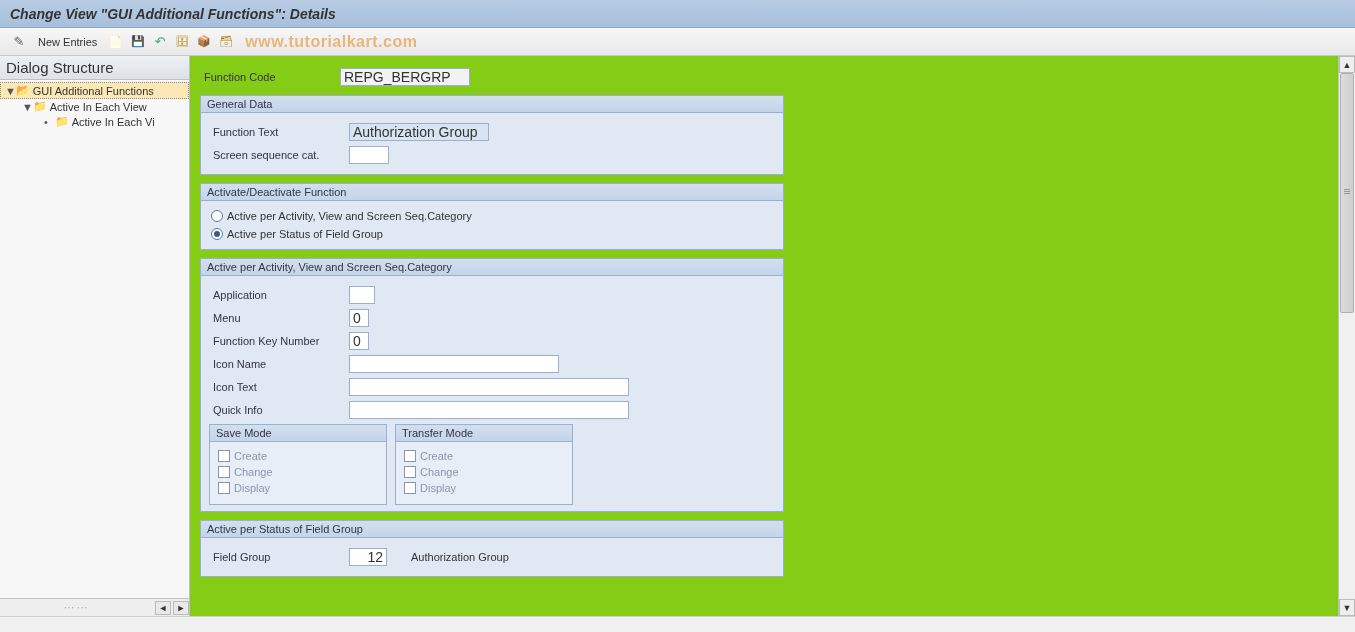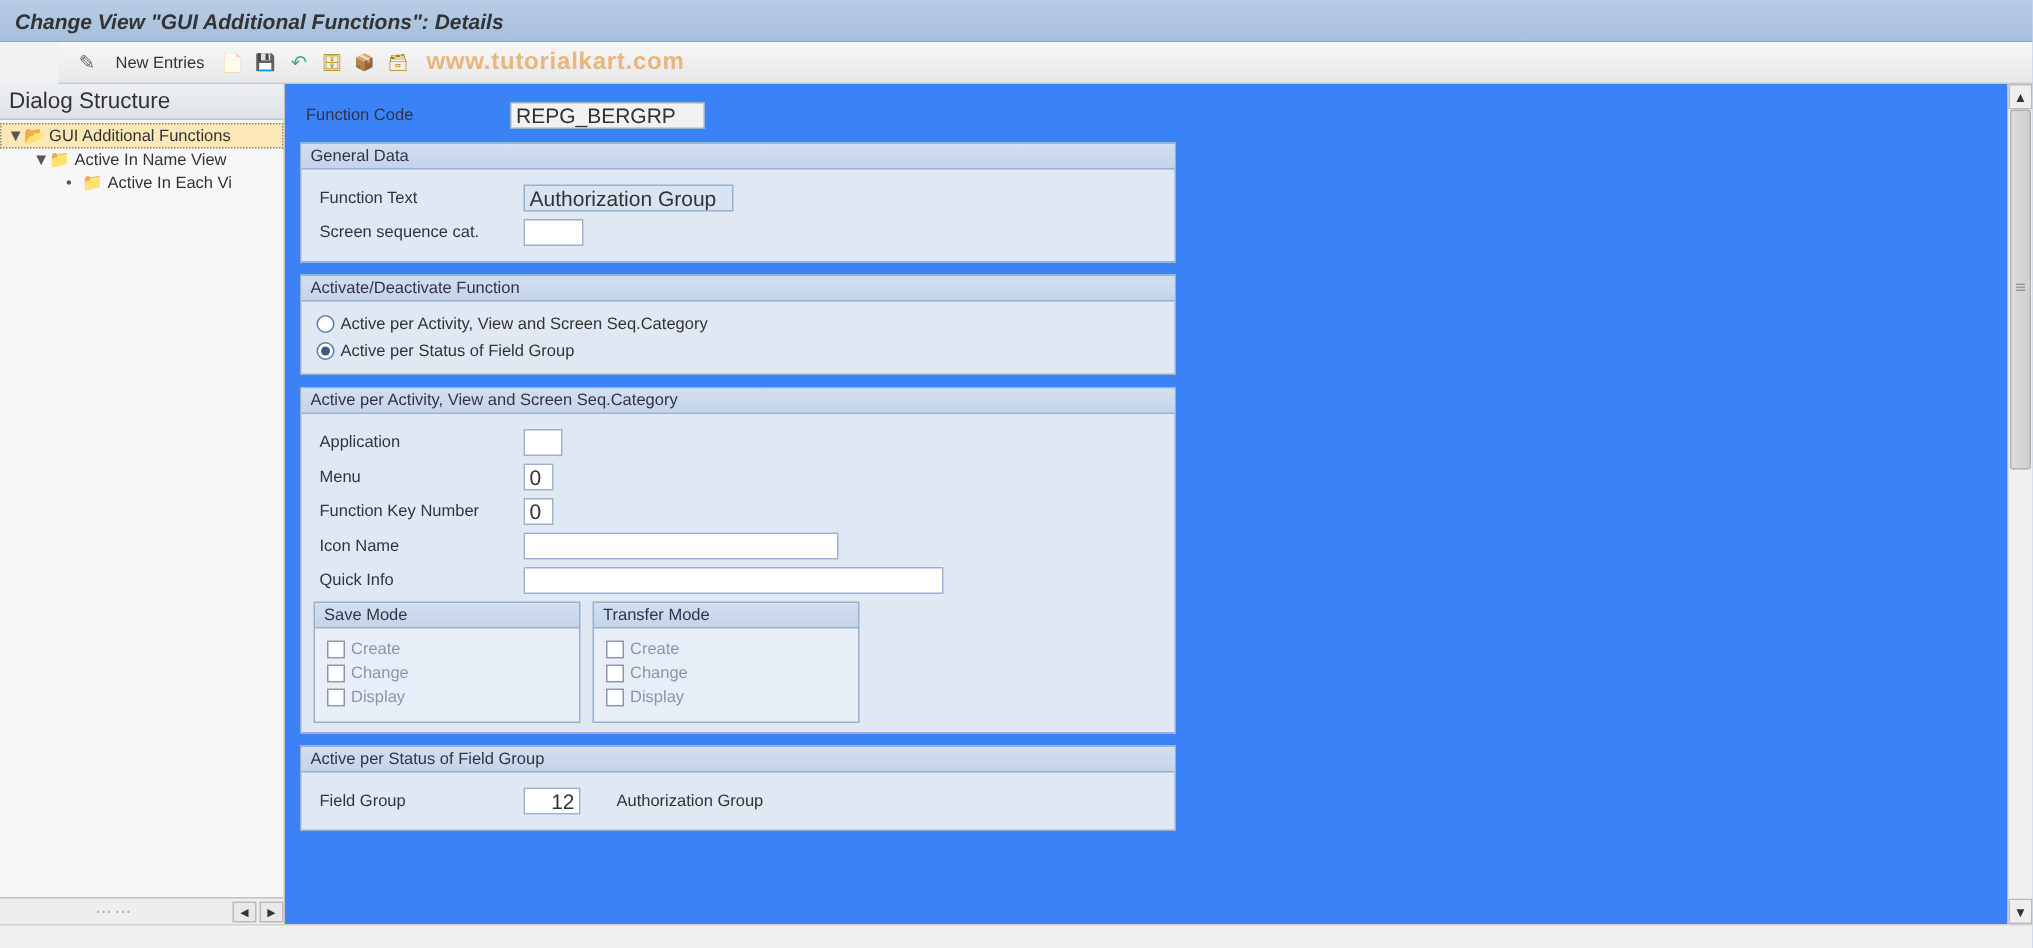--- a/index.html
+++ b/index.html
@@ -29,21 +29,20 @@
     color: #333;
   }
   .toolbar {
     background: linear-gradient(to bottom, #f7f7f7 0%, #e8e8e8 100%);
     border-bottom: 1px solid #c8c8c8;
     height: 28px;
     padding: 2px 10px;
     display: flex;
     align-items: center;
     gap: 4px;
-    margin-left: 39px;
   }
   .tb-btn {
     width: 18px; height: 18px;
     display: flex; align-items: center; justify-content: center;
     cursor: pointer;
     border-radius: 2px;
   }
   .tb-text-btn {
     padding: 2px 6px;
     cursor: pointer;
@@ -105,21 +104,21 @@
     align-items: center;
     justify-content: flex-end;
     gap: 2px;
     background: #eee;
   }
   .sb-scroll-btn { width: 16px; height: 14px; display:flex; align-items:center; justify-content:center; background:#e8e8e8; border:1px solid #bbb; font-size:9px; cursor:pointer;}
   .sb-drag { flex:1; display:flex; align-items:center; justify-content:center; color:#aaa; letter-spacing:2px;}
 
   .main-panel {
     flex: 1;
-    background: #3b82f6;
+    background: #84cc16;
     overflow: auto;
     position: relative;
     padding: 8px 10px 8px 10px;
   }
   .watermark {
     position: absolute;
     top: 46px; left: 270px;
     font-size: 16px;
     font-weight: bold;
     color: #e8b070;
@@ -228,21 +227,21 @@
     <div class="sidebar-header">Dialog Structure</div>
     <div class="tree">
       <div class="tree-node tree-indent-0 selected">
         <span class="expander">▼</span>
         <span class="folder-open"></span>
         <span>GUI Additional Functions</span>
       </div>
       <div class="tree-node tree-indent-1">
         <span class="expander">▼</span>
         <span class="folder-closed"></span>
-        <span>Active In Name View</span>
+        <span>Active In Each View</span>
       </div>
       <div class="tree-node tree-indent-2">
         <span class="expander">•</span>
         <span class="folder-closed"></span>
         <span>Active In Each Vi</span>
       </div>
     </div>
     <div class="sidebar-footer">
       <div class="sb-drag">⋯⋯</div>
       <div class="sb-scroll-btn">◄</div>
@@ -296,20 +295,24 @@
           <span class="form-label">Menu</span>
           <input class="sap-input" style="width: 20px; text-align: left;" value="0">
         </div>
         <div class="form-row">
           <span class="form-label">Function Key Number</span>
           <input class="sap-input" style="width: 20px;" value="0">
         </div>
         <div class="form-row">
           <span class="form-label">Icon Name</span>
           <input class="sap-input" style="width: 210px;" value="">
+        </div>
+        <div class="form-row">
+          <span class="form-label">Icon Text</span>
+          <input class="sap-input" style="width: 280px;" value="">
         </div>
         <div class="form-row">
           <span class="form-label">Quick Info</span>
           <input class="sap-input" style="width: 280px;" value="">
         </div>
 
         <div class="two-col">
           <div class="sub-box">
             <div class="group-title">Save Mode</div>
             <div class="group-body">

